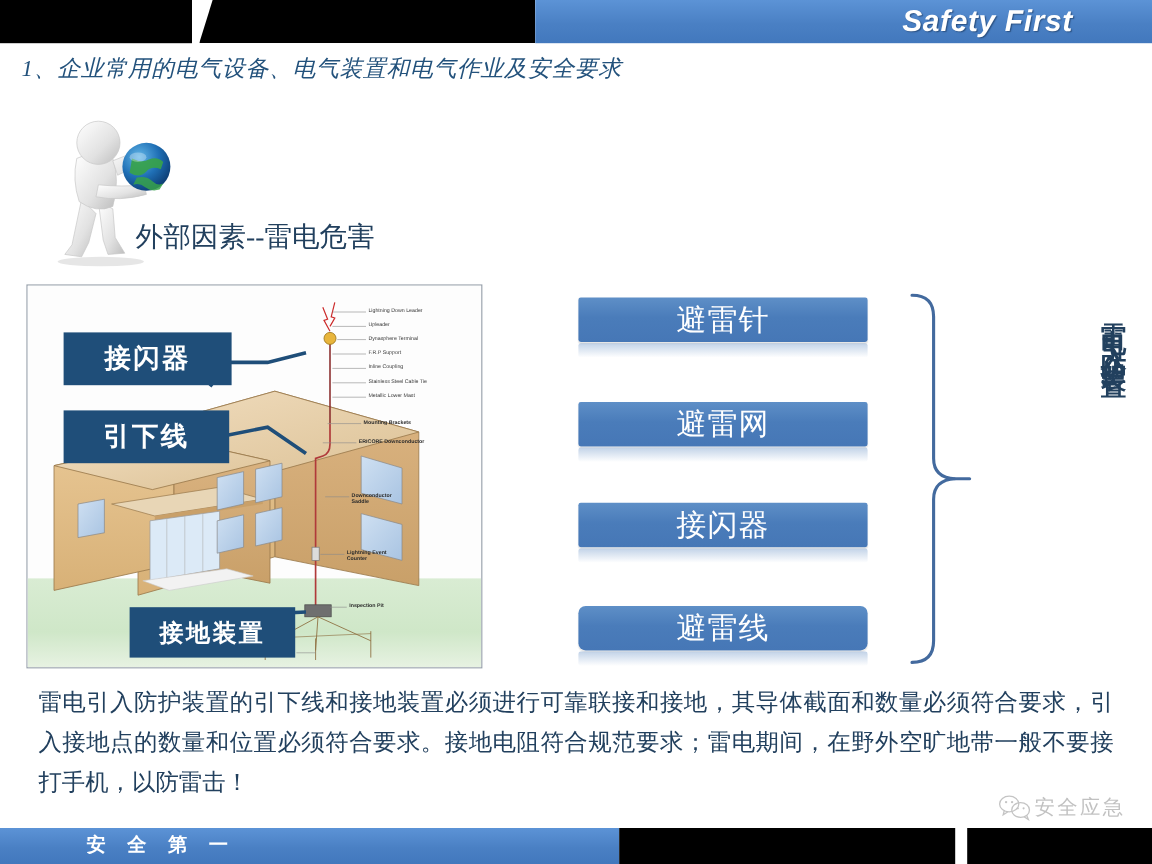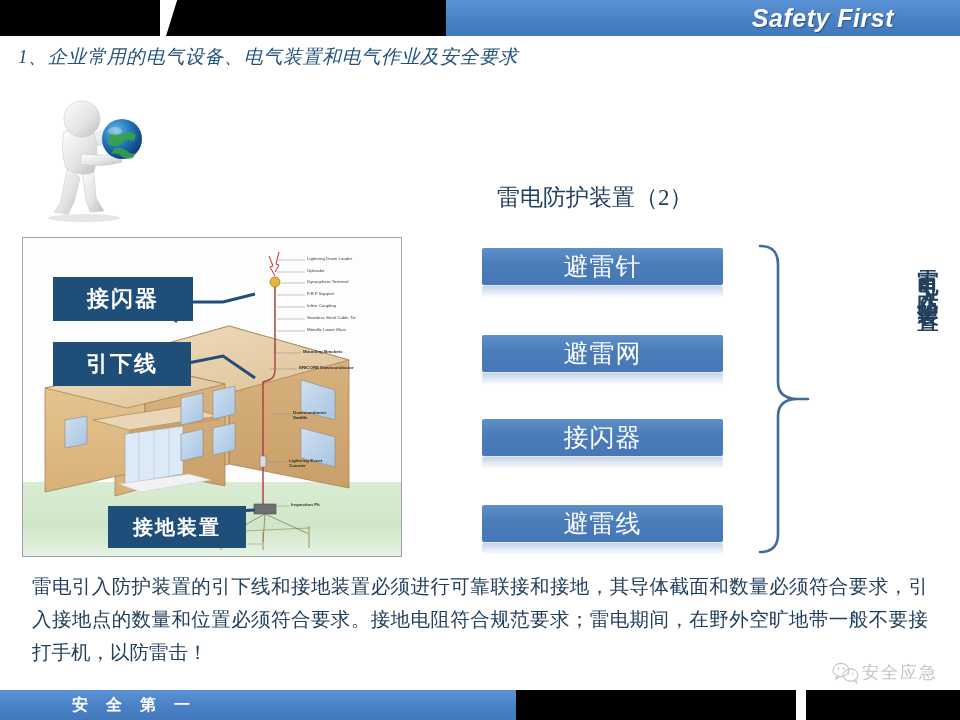--- a/index.html
+++ b/index.html
@@ -128,21 +128,21 @@
 
       <circle cx="84" cy="47" r="20" fill="url(#gglobe)"></circle>
       <path d="M72 40 q8 4 14 1 q7 -3 12 2 l-2 6 q-8 -3 -12 2 q-6 6 -14 1 z" fill="#37a24a" opacity=".92"></path>
       <path d="M76 56 q8 -2 13 3 q4 4 9 2 l-3 5 q-7 2 -12 -2 q-5 -4 -10 -2 z" fill="#37a24a" opacity=".85"></path>
       <ellipse cx="77" cy="39" rx="7" ry="4" fill="#ffffff" opacity=".30"></ellipse>
 
       <ellipse cx="46" cy="126" rx="36" ry="4" fill="#bdbdbd" opacity=".38"></ellipse>
     </svg>
   </div>
 
-  <div class="head-right">雷电防护装置（2）</div>
+  <div class="head-left">外部因素--雷电危害</div>
 
   <div class="figbox">
     <div class="fig-sky"></div>
     <div class="fig-ground"></div>
 
     <svg width="378" height="318" viewBox="0 0 378 318" style="position:absolute;left:0;top:0;">
       <defs>
         <linearGradient id="wallA" x1="0" y1="0" x2="0" y2="1">
           <stop offset="0%" stop-color="#e8c795"></stop>
             <stop offset="100%" stop-color="#d8b177"></stop>
@@ -249,21 +249,21 @@
   <div>
     <div class="bar" style="left:482px;top:248px;">避雷针</div>
     <div class="bar-refl" style="left:482px;top:286px;"></div>
 
     <div class="bar" style="left:482px;top:335px;">避雷网</div>
     <div class="bar-refl" style="left:482px;top:373px;"></div>
 
     <div class="bar" style="left:482px;top:419px;">接闪器</div>
     <div class="bar-refl" style="left:482px;top:457px;"></div>
 
-    <div class="bar" style="left:482px;top:505px;">避雷线</div>
+    <div class="bar" style="left:482px;top:505px;border-radius:6px;">避雷线</div>
     <div class="bar-refl" style="left:482px;top:543px;"></div>
   </div>
 
   <svg style="position:absolute;left:748px;top:240px;" width="62" height="318" viewBox="0 0 62 318">
     <path d="M12 6 Q30 6 30 24 L30 142 Q30 158 48 159 Q30 160 30 176 L30 294 Q30 312 12 312" fill="none" stroke="#436a9e" stroke-width="2.6" stroke-linecap="round"></path>
     <line x1="48" y1="159" x2="60" y2="159" stroke="#436a9e" stroke-width="2.6" stroke-linecap="round"></line>
   </svg>
 
   <div class="vtext">雷电引入防护装置</div>
 

